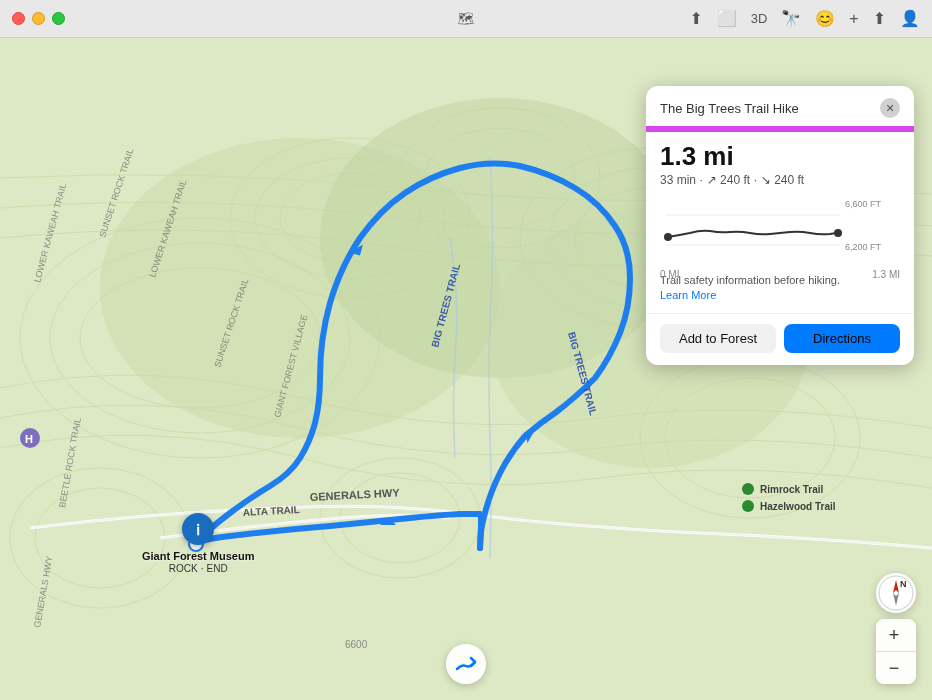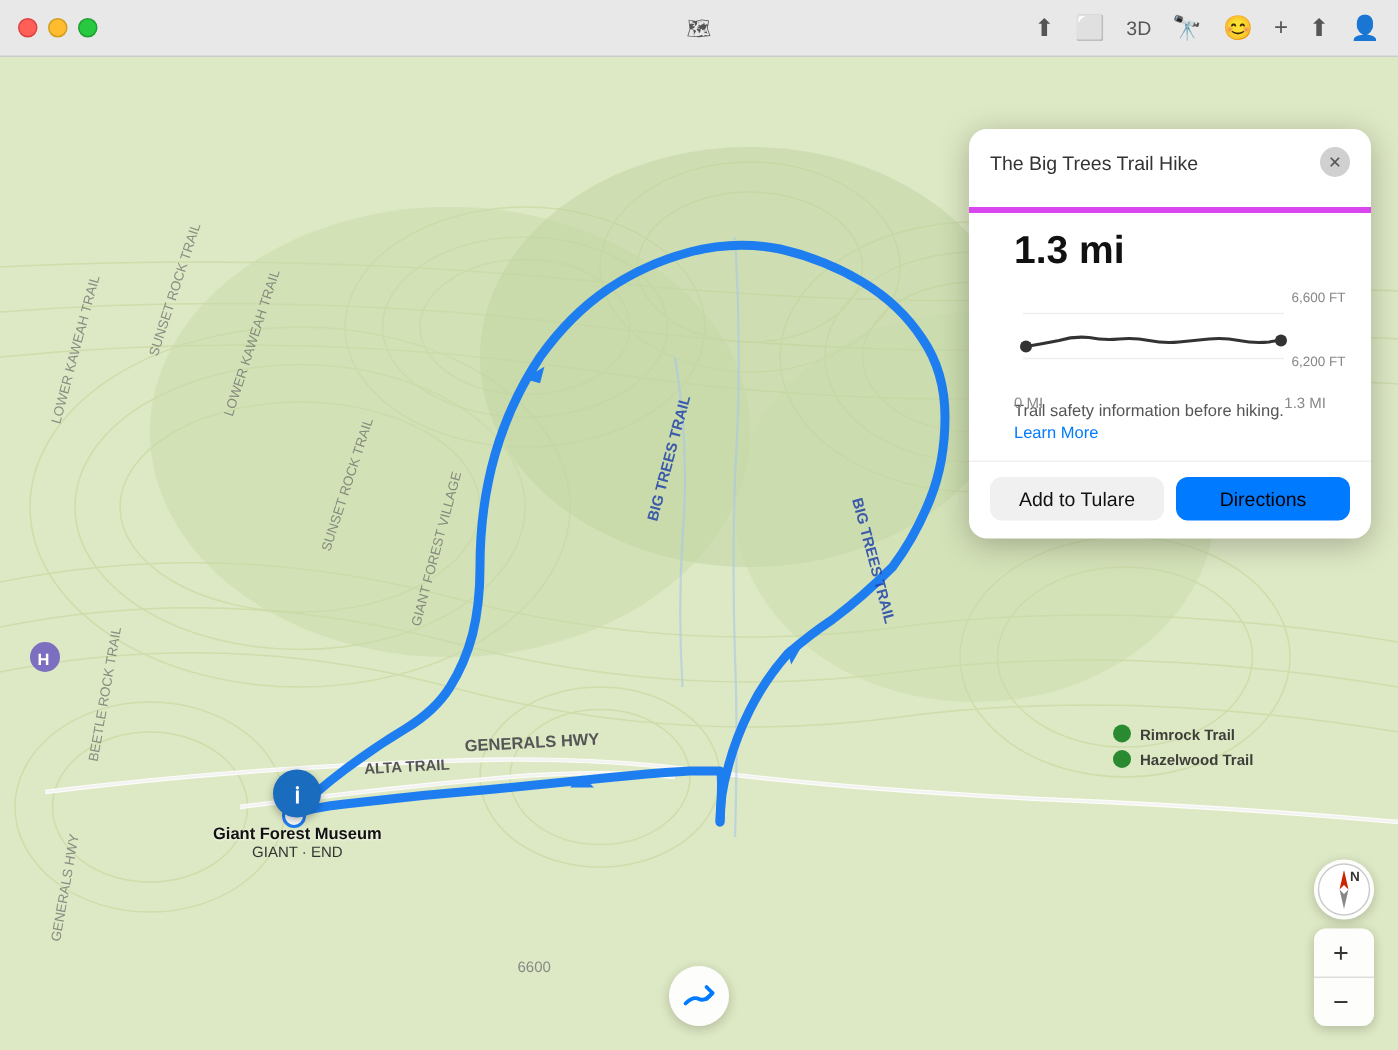--- a/index.html
+++ b/index.html
@@ -84,43 +84,43 @@
       border-radius: 12px;
       box-shadow: 0 4px 20px rgba(0,0,0,0.25);
       padding: 0;
       overflow: hidden;
       z-index: 50;
     }
     .card-header {
       display: flex;
       align-items: center;
       justify-content: space-between;
-      padding: 12px 14px 20px 14px;
-      border-bottom: 4px solid #d946ef;
+      padding: 12px 14px 8px 14px;
+      border-bottom: 6px solid #d946ef;
     }
     .card-title {
       font-size: 13px;
       color: #333;
       font-weight: 500;
     }
     .close-btn {
       width: 20px;
       height: 20px;
       border-radius: 50%;
       background: #d0d0d0;
       border: none;
       cursor: pointer;
       display: flex;
       align-items: center;
       justify-content: center;
       font-size: 11px;
       color: #555;
     }
     .card-body {
-      padding: 10px 30px;
+      padding: 10px 14px;
     }
     .distance-main {
       font-size: 26px;
       font-weight: 700;
       color: #111;
       line-height: 1.1;
     }
     .distance-sub {
       font-size: 12px;
       color: #555;
@@ -405,30 +405,31 @@
 
     <text x="345" y="610" font-size="10" fill="#888" font-family="sans-serif">6600</text>
 
     <circle cx="30" cy="400" r="10" fill="#7c6fc0"></circle>
     <text x="25" y="405" font-size="11" fill="white" font-weight="700" font-family="sans-serif">H</text>
   </svg>
 
   <div class="museum-marker">
     <div class="museum-icon">ℹ</div>
     <div class="museum-label">Giant Forest Museum</div>
-    <div class="museum-sub">GIANT · END</div>
+    <div class="museum-sub">ROCK · END</div>
   </div>
 
   <div class="info-card">
     <div class="card-header">
       <span class="card-title">The Big Trees Trail Hike</span>
       <button class="close-btn">✕</button>
     </div>
     <div class="card-body">
       <div class="distance-main">1.3 mi</div>
+      <div class="distance-sub">33 min · ↗ 240 ft · ↘ 240 ft</div>
 
       <div class="elevation-chart">
         <svg width="240" height="68" viewBox="0 0 240 68">
           <text x="185" y="12" font-size="9" fill="#888" font-family="sans-serif">6,600 FT</text>
           <text x="185" y="55" font-size="9" fill="#888" font-family="sans-serif">6,200 FT</text>
 
           <circle cx="8" cy="42" r="4" fill="#333"></circle>
           <path d="M 8 42 Q 20 40 30 38 Q 40 35 50 36 Q 60 38 70 37 Q 80 36 90 38 Q 100 40 110 39 Q 120 38 130 37 Q 140 36 150 38 Q 160 40 170 39 Q 175 38 178 38" stroke="#333" stroke-width="2" fill="none" stroke-linecap="round"></path>
           <circle cx="178" cy="38" r="4" fill="#333"></circle>
 
@@ -440,21 +441,21 @@
           <span>1.3 MI</span>
         </div>
       </div>
 
       <div class="safety-text">
         <span>Trail safety information before hiking.</span>
         <br><a href="#" class="learn-more">Learn More</a>
       </div>
     </div>
     <div class="card-actions">
-      <button class="btn-library">Add to Tulare</button>
+      <button class="btn-library">Add to Forest</button>
       <button class="btn-directions">Directions</button>
     </div>
   </div>
 
   <div class="map-controls-bottom-right">
     <div class="compass-btn">
       <svg width="36" height="36" viewBox="0 0 36 36">
         <circle cx="18" cy="18" r="17" fill="white" stroke="#ccc" stroke-width="1"></circle>
         <polygon points="18,5 21,18 18,15 15,18" fill="#cc2200"></polygon>
         <polygon points="18,31 21,18 18,21 15,18" fill="#888"></polygon>

